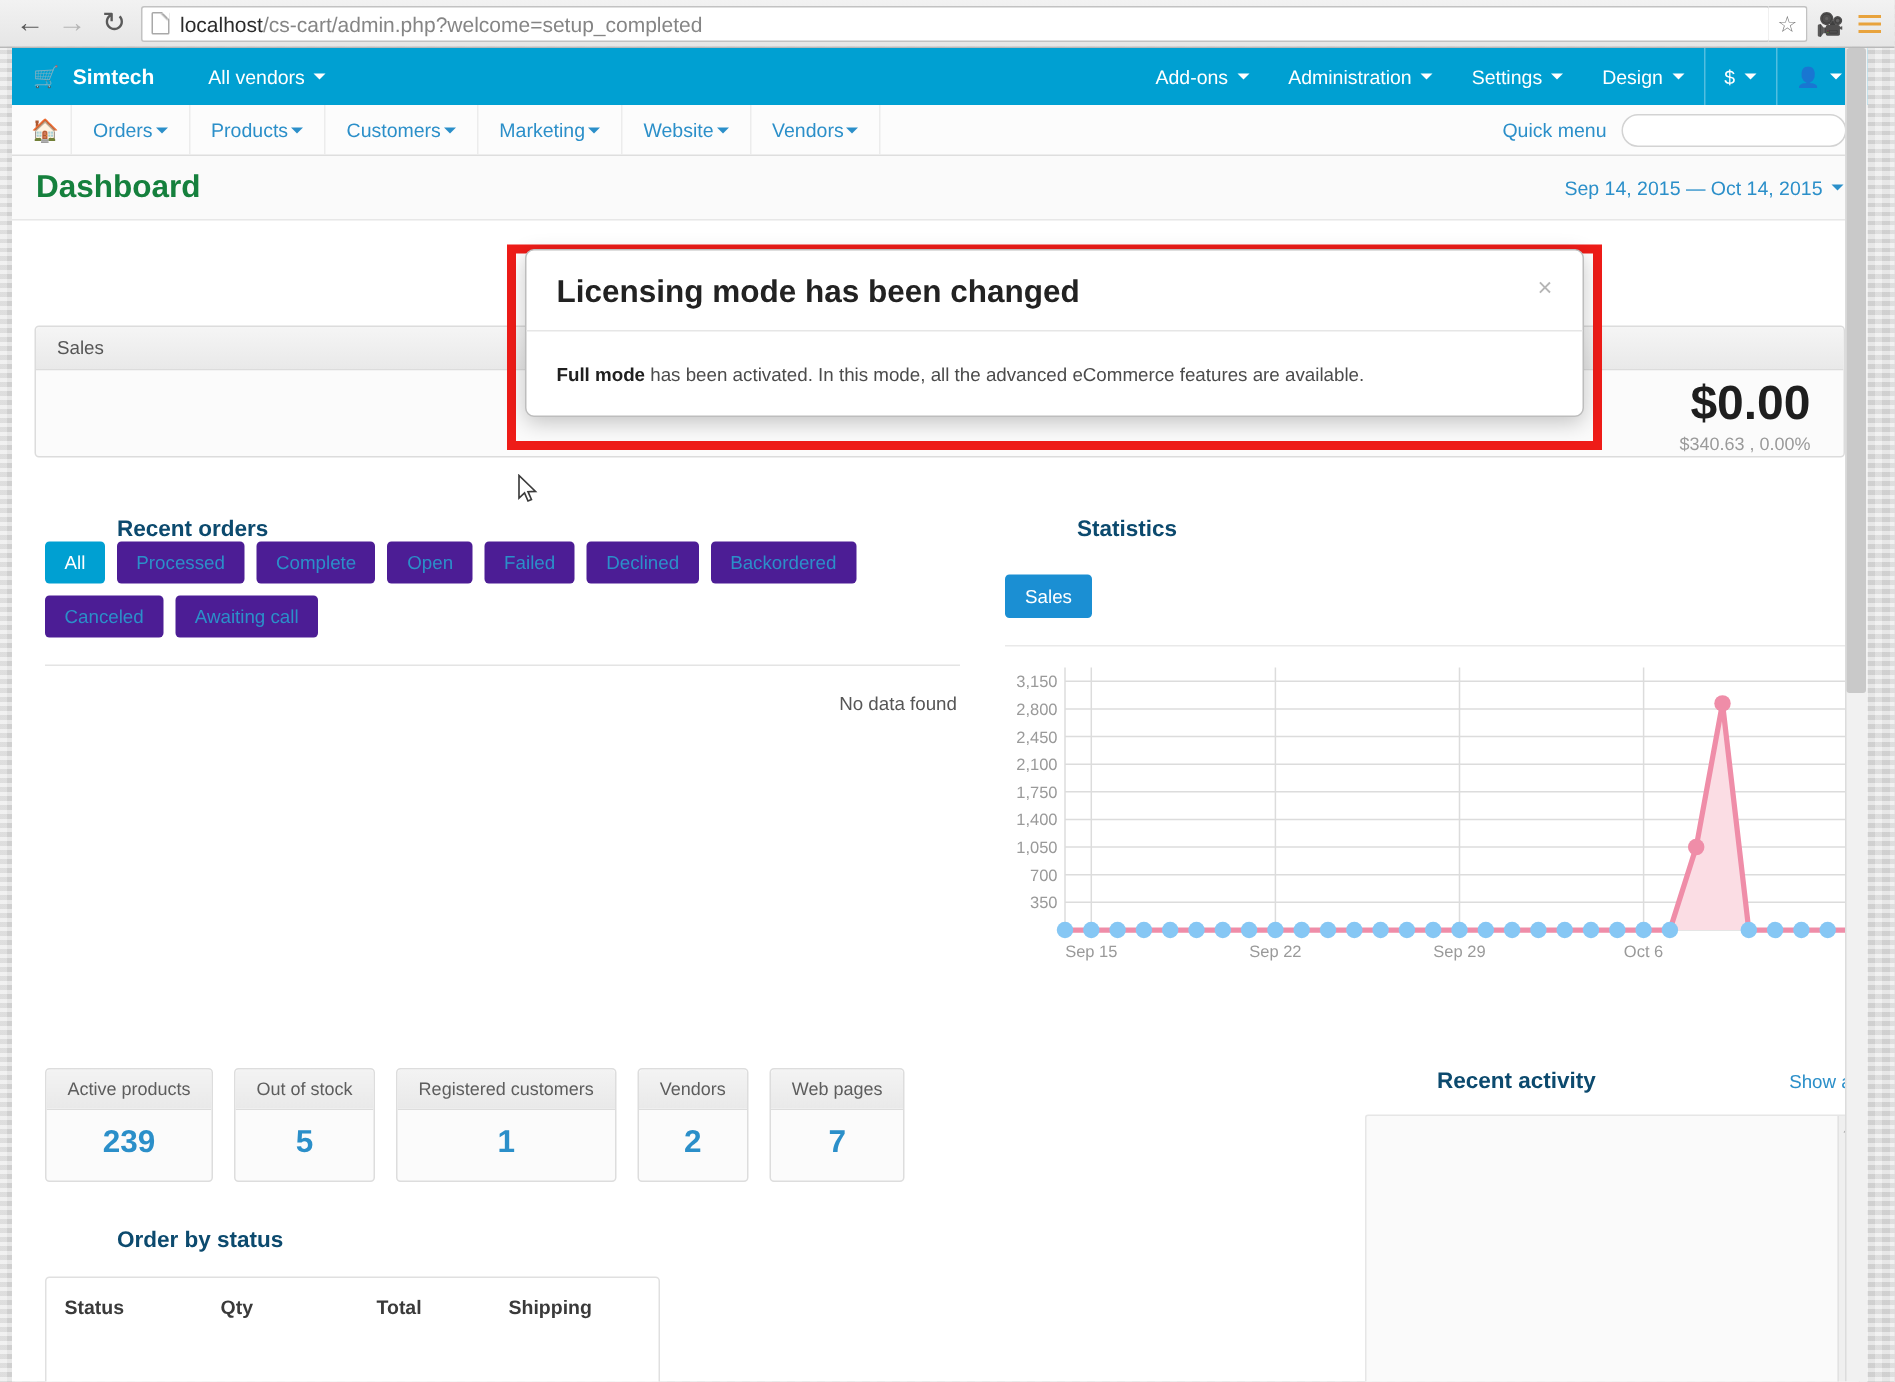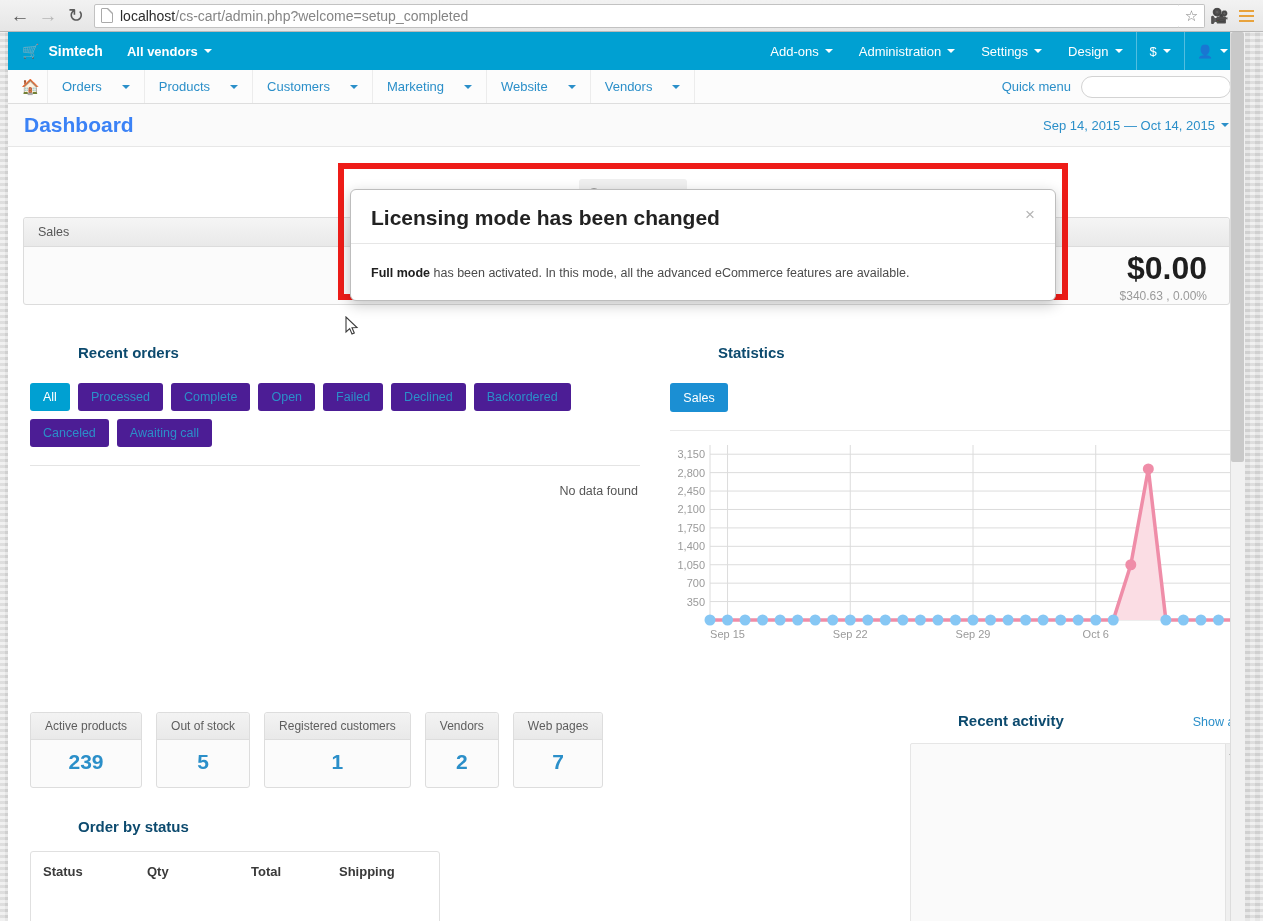--- a/index.html
+++ b/index.html
@@ -64,56 +64,56 @@
     background: #fff; overflow: hidden; z-index: 3;
   }
 
   
   .admin-topbar {
     height: 38px; background: #00a0d2; display: flex; align-items: center;
     padding: 0 4px 0 14px; color: #fff;
   }
   .brand { display: flex; align-items: center; gap: 9px; font-size: 14px; font-weight: bold; }
   .cart-ico { font-size: 14px; opacity: .95; }
-  .vendors-sel { margin-left: 24px; font-size: 13px; display: flex; align-items: center; gap: 6px; font-weight: bold; }
+  .vendors-sel { margin-left: 36px; font-size: 13px; display: flex; align-items: center; gap: 6px; }
   .caret { width: 0; height: 0; border-left: 4px solid transparent; border-right: 4px solid transparent;
            border-top: 4px solid currentColor; display: inline-block; }
   .topbar-right { margin-left: auto; display: flex; align-items: stretch; height: 38px; }
   .tb-item {
     display: flex; align-items: center; gap: 6px; padding: 0 13px; font-size: 13px; color: #fff;
   }
   .tb-sep { border-left: 1px solid rgba(255,255,255,.32); }
 
   
   .admin-menubar {
     height: 34px; background: #fcfcfc; border-bottom: 1px solid #dedede;
     display: flex; align-items: stretch; padding-left: 6px;
   }
   .home-ico {
     width: 34px; display: flex; align-items: center; justify-content: center;
     color: #9a9a9a; font-size: 15px; border-right: 1px solid #ececec;
   }
   .mi {
-    display: flex; align-items: center; gap: 20px; padding: 0 14px;
+    display: flex; align-items: center; gap: 2px; padding: 0 14px;
     font-size: 13px; color: #2b8fc9; border-right: 1px solid #ececec;
   }
   .menubar-right { margin-left: auto; display: flex; align-items: center; gap: 10px; padding-right: 14px; }
   .quick-menu { font-size: 13px; color: #2b8fc9; }
   .search-wrap {
     width: 150px; height: 22px; border: 1px solid #d3d3d3; border-radius: 11px; background: #fff;
     display: flex; align-items: center; padding: 0 9px;
   }
   .search-wrap input { border: 0; outline: 0; flex: 1; font-size: 12px; font-family: inherit; color: #444; background: transparent; }
 
   
   .dash-head {
     height: 43px; background: #fafafa; border-bottom: 1px solid #e7e7e7;
     display: flex; align-items: center; padding: 0 16px;
   }
-  .dash-title { font-size: 21px; font-weight: bold; color: #3b82f6; }
+  .dash-title { font-size: 21px; font-weight: bold; color: #15803d; }
   .date-range { margin-left: auto; font-size: 13px; color: #2b8fc9; display: flex; align-items: center; gap: 6px; }
 
   
   .need-help {
     position: absolute; left: 571px; top: 147px; width: 108px; height: 30px;
     background: #f0f0f0; border-radius: 3px 3px 0 0;
     display: flex; align-items: center; justify-content: center; gap: 5px;
     font-size: 11px; color: #8d8d8d; letter-spacing: .4px; z-index: 6;
   }
   .qmark { width: 12px; height: 12px; border-radius: 50%; background: #9b9b9b; color: #f0f0f0;
@@ -130,21 +130,21 @@
     border-radius: 3px 3px 0 0;
   }
   .sales-figure { position: absolute; right: 22px; top: 34px; text-align: right; }
   .sales-figure .big { font-size: 32px; font-weight: bold; color: #1e1e1e; line-height: 1; }
   .sales-figure .sub { font-size: 12px; color: #9a9a9a; margin-top: 5px; }
 
   
   .sec-h { font-size: 15px; font-weight: bold; color: #0c4a6e; margin-left: 48px; }
 
   .recent-orders { position: absolute; left: 22px; top: 312px; width: 610px; }
-  .chips { display: flex; flex-wrap: wrap; gap: 8px; margin-top: 22px; }
+  .chips { display: flex; flex-wrap: wrap; gap: 8px; }
   .chip {
     height: 28px; padding: 0 13px; border-radius: 3px; background: #4c1d95;
     display: flex; align-items: center; font-size: 12.5px; color: #2b8fc9;
   }
   .chip.active { background: #00a0d2; color: #fff; }
   .ro-divider { border-top: 1px solid #e4e4e4; margin-top: 18px; }
   .no-data { text-align: right; font-size: 12.5px; color: #565656; padding: 18px 2px 0 0; }
 
   
   .statistics { position: absolute; left: 662px; top: 312px; width: 570px; }
@@ -192,21 +192,21 @@
   .os-head span:nth-child(1) { width: 104px; }
   .os-head span:nth-child(2) { width: 104px; }
   .os-head span:nth-child(3) { width: 88px; }
 
   
   .modal-highlight {
     position: absolute; left: 338px; top: 163px; width: 730px; height: 137px;
     border: 6px solid #ee1c18; z-index: 20;
   }
   .modal {
-    position: absolute; left: 350px; top: 189px; width: 706px;
+    position: absolute; left: 350px; top: 166px; width: 706px;
     background: #fff; border: 1px solid #bdbdbd; border-radius: 6px;
     box-shadow: 0 4px 14px rgba(0,0,0,.22); z-index: 21;
   }
   .modal-hd {
     padding: 16px 20px 14px; border-bottom: 1px solid #e6e6e6;
     display: flex; align-items: flex-start;
   }
   .modal-title { font-size: 21px; font-weight: bold; color: #222; line-height: 1.1; }
   .modal-close { margin-left: auto; color: #b5b5b5; font-size: 17px; line-height: 1; }
   .modal-body { padding: 22px 20px 20px; font-size: 12.5px; color: #4b4b4b; }

